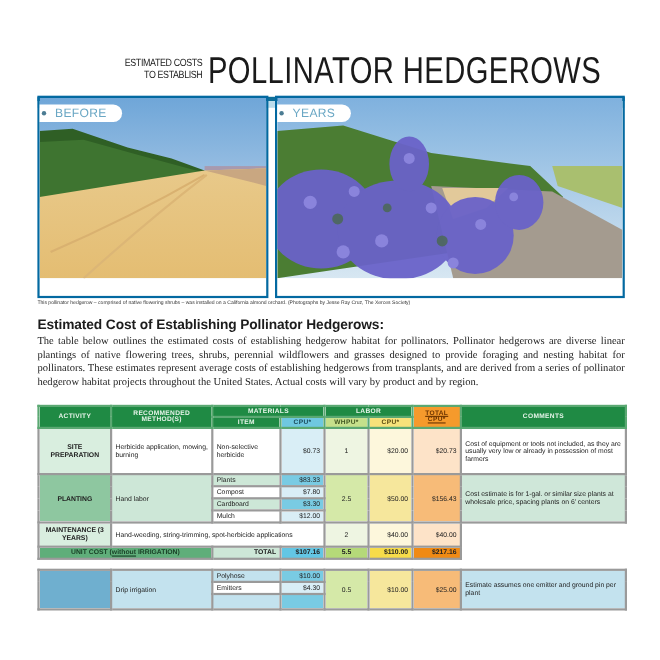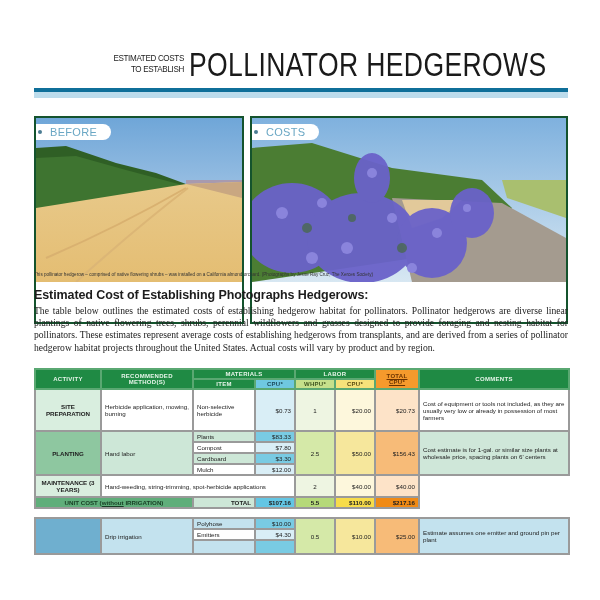--- a/index.html
+++ b/index.html
@@ -5,21 +5,21 @@
     html, body { margin: 0; padding: 0; background: #ffffff; }
     body { width: 600px; height: 600px; overflow: hidden; position: relative; font-family: "Liberation Sans", sans-serif; color: #222; }
 
     .header { position: absolute; left: 34px; top: 44px; width: 534px; height: 40px; }
     .sub-title { position: absolute; left: 0px; top: 8px; width: 150px; text-align: right; font-family: "Liberation Sans", sans-serif; font-size: 9.5px; line-height: 11px; letter-spacing: -0.4px; color: #222; font-stretch: condensed; transform: scaleX(0.85); transform-origin: right center; }
     .main-title { position: absolute; left: 155px; top: 0px; font-family: "Liberation Sans", sans-serif; font-size: 34px; line-height: 40px; letter-spacing: 0.5px; color: #1a1a1a; transform: scaleX(0.78); transform-origin: left center; white-space: nowrap; }
 
     .rule { position: absolute; left: 34px; top: 88px; width: 534px; height: 4px; background: #0f6f99; }
     .rule2 { position: absolute; left: 34px; top: 92px; width: 534px; height: 6px; background: #bcdcec; }
 
-    .photo { position: absolute; top: 116px; height: 208px; border: 2px solid #14532d; box-sizing: border-box; overflow: hidden; }
+    .photo { position: absolute; top: 87px; height: 184px; border: 2px solid #0369a1; box-sizing: border-box; overflow: hidden; }
     .photo-before { left: 34px; width: 210px; }
     .photo-after { left: 250px; width: 318px; }
 
     .ph-label { position: absolute; left: -2px; top: 6px; height: 16px; padding: 0 14px 0 16px; background: #ffffff; border-radius: 0 9px 9px 0; font-size: 11px; line-height: 16px; color: #6aa7c4; letter-spacing: 0.3px; }
     .ph-label::before { content: ""; position: absolute; left: 4px; top: 6px; width: 4px; height: 4px; background: #4b7c93; border-radius: 50%; }
 
     .caption { position: absolute; left: 34px; top: 272px; width: 534px; font-size: 4.6px; line-height: 6px; color: #333; white-space: nowrap; overflow: hidden; }
 
     .section-title { position: absolute; left: 34px; top: 288px; font-size: 12.5px; font-weight: bold; color: #1c1c1c; letter-spacing: -0.1px; }
     .intro { position: absolute; left: 34px; top: 305px; width: 534px; font-family: "Liberation Serif", serif; font-size: 9.6px; line-height: 12.2px; color: #222; text-align: justify; }
@@ -151,26 +151,26 @@
       <circle cx="60" cy="140" r="6"></circle>
         <circle cx="160" cy="150" r="5"></circle>
         <circle cx="215" cy="90" r="4"></circle>
     </g>
     <g fill="#3f6b2a" opacity="0.6">
       <circle cx="55" cy="110" r="5"></circle>
         <circle cx="100" cy="100" r="4"></circle>
         <circle cx="150" cy="130" r="5"></circle>
     </g>
   </svg>
-  <div class="ph-label">COSTS</div>
+  <div class="ph-label">YEARS</div>
 </div>
 
 <div class="caption">This pollinator hedgerow – comprised of native flowering shrubs – was installed on a California almond orchard. (Photographs by Jesse Ray Cruz, The Xerces Society)</div>
 
-<div class="section-title">Estimated Cost of Establishing Photographs Hedgerows:</div>
+<div class="section-title">Estimated Cost of Establishing Pollinator Hedgerows:</div>
 <div class="intro">The table below outlines the estimated costs of establishing hedgerow habitat for pollinators. Pollinator hedgerows are diverse linear plantings of native flowering trees, shrubs, perennial wildflowers and grasses designed to provide foraging and nesting habitat for pollinators. These estimates represent average costs of establishing hedgerows from transplants, and are derived from a series of pollinator hedgerow habitat projects throughout the United States. Actual costs will vary by product and by region.</div>
 
 <table class="costs">
   <colgroup>
     <col style="width:66px">
     <col style="width:92px">
     <col style="width:62px">
     <col style="width:40px">
     <col style="width:40px">
     <col style="width:40px">

